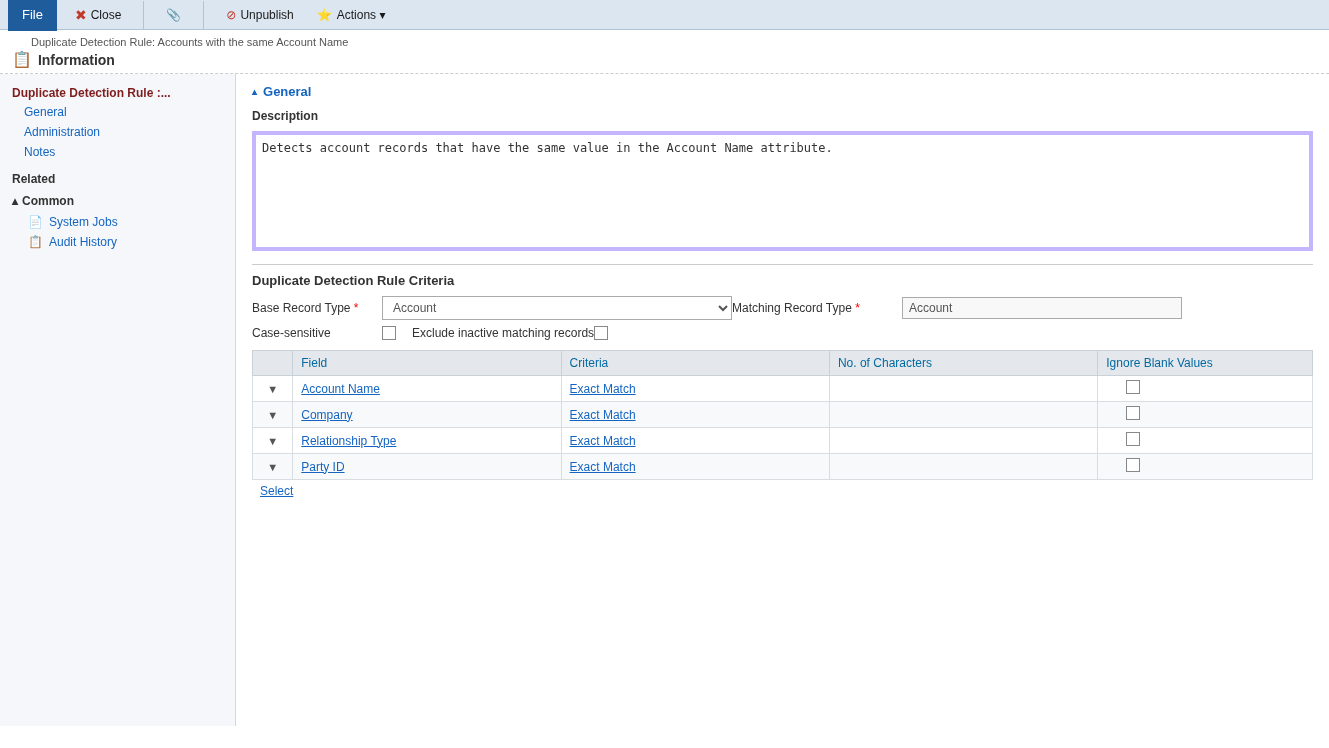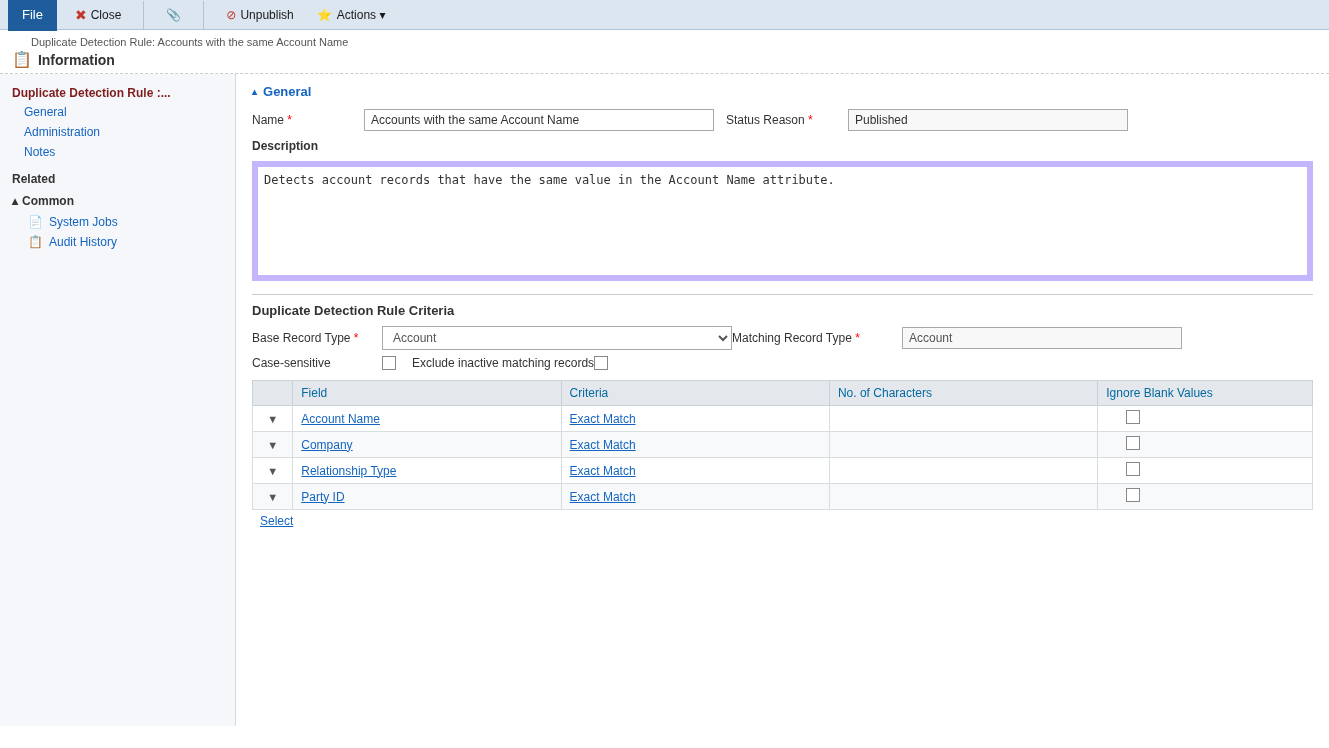--- a/index.html
+++ b/index.html
@@ -100,21 +100,21 @@
       border: 1px solid #aaa; padding: 3px 6px; font-size: 12px;
       background: #fff; color: #333; width: 350px;
     }
     .form-input-sm {
       border: 1px solid #aaa; padding: 3px 6px; font-size: 12px;
       background: #f8f8f8; color: #333; width: 280px;
     }
 
     .desc-label { font-size: 12px; font-weight: bold; margin-bottom: 8px; color: #333; }
     .desc-textarea {
-      width: 100%; height: 120px; border: 6px solid #c4b5fd;
+      width: 100%; height: 120px; border: 4px solid #c4b5fd;
       font-size: 12px; color: #333; padding: 6px; resize: none;
       background: #fff;
     }
 
     
     .criteria-title {
       font-weight: bold; font-size: 13px; color: #333;
       border-top: 1px solid #ccc; padding-top: 8px; margin: 10px 0 8px 0;
     }
     .criteria-form { display: flex; flex-direction: column; gap: 6px; margin-bottom: 10px; }
@@ -215,32 +215,20 @@
 
   <div class="content-area">
 
     
     <div class="section-header">
       <span class="section-collapse-icon">▴</span>
       <span>General</span>
     </div>
 
     
-    <div class="form-row">
-      <span class="form-label">
-        <span>Name</span>
-        <span class="required"> *</span>
-      </span>
-      <input class="form-input" type="text" value="Accounts with the same Account Name" style="">
-      <span class="form-label" style="min-width:110px;">
-        <span>Status Reason</span>
-        <span class="required"> *</span>
-      </span>
-      <input class="form-input-sm" type="text" value="Published" readonly="" style="">
-    </div>
 
     
     <div class="desc-label">Description</div>
     <textarea class="desc-textarea" style="">Detects account records that have the same value in the Account Name attribute.</textarea>
 
     
     <div class="criteria-title">Duplicate Detection Rule Criteria</div>
 
     <div class="criteria-form">
       <div class="criteria-row">

